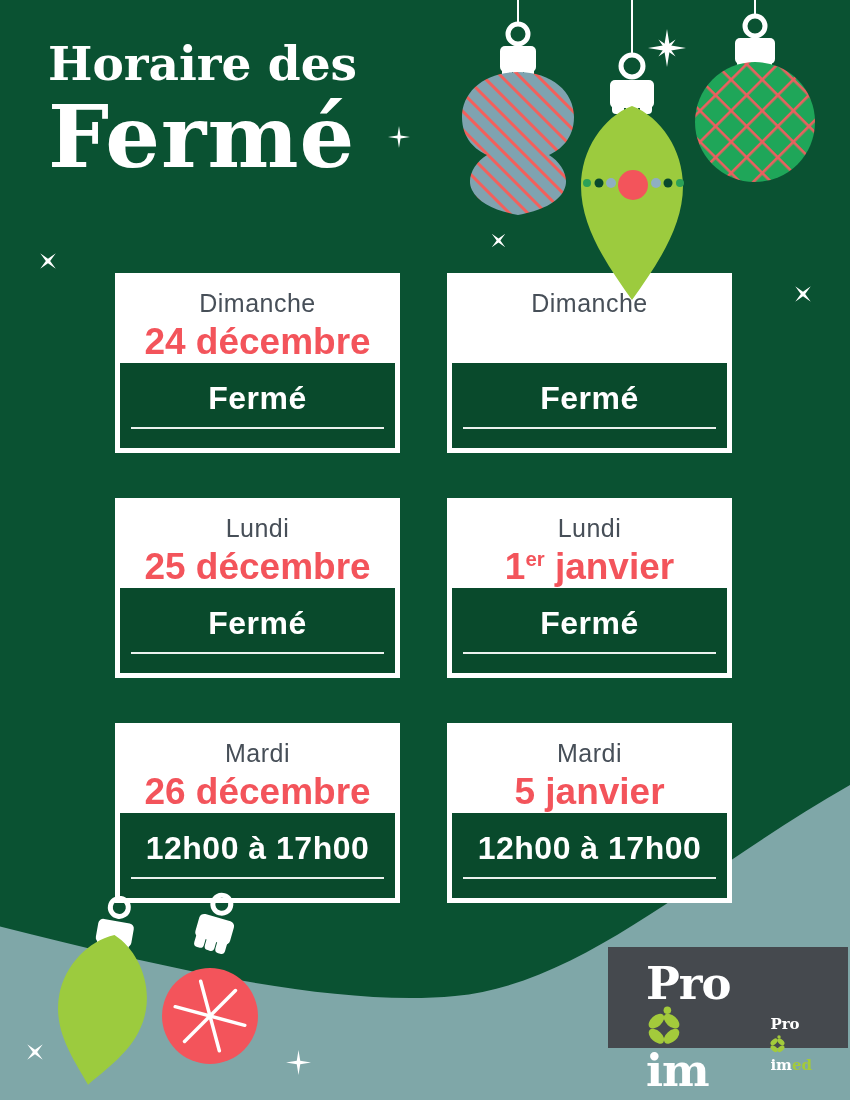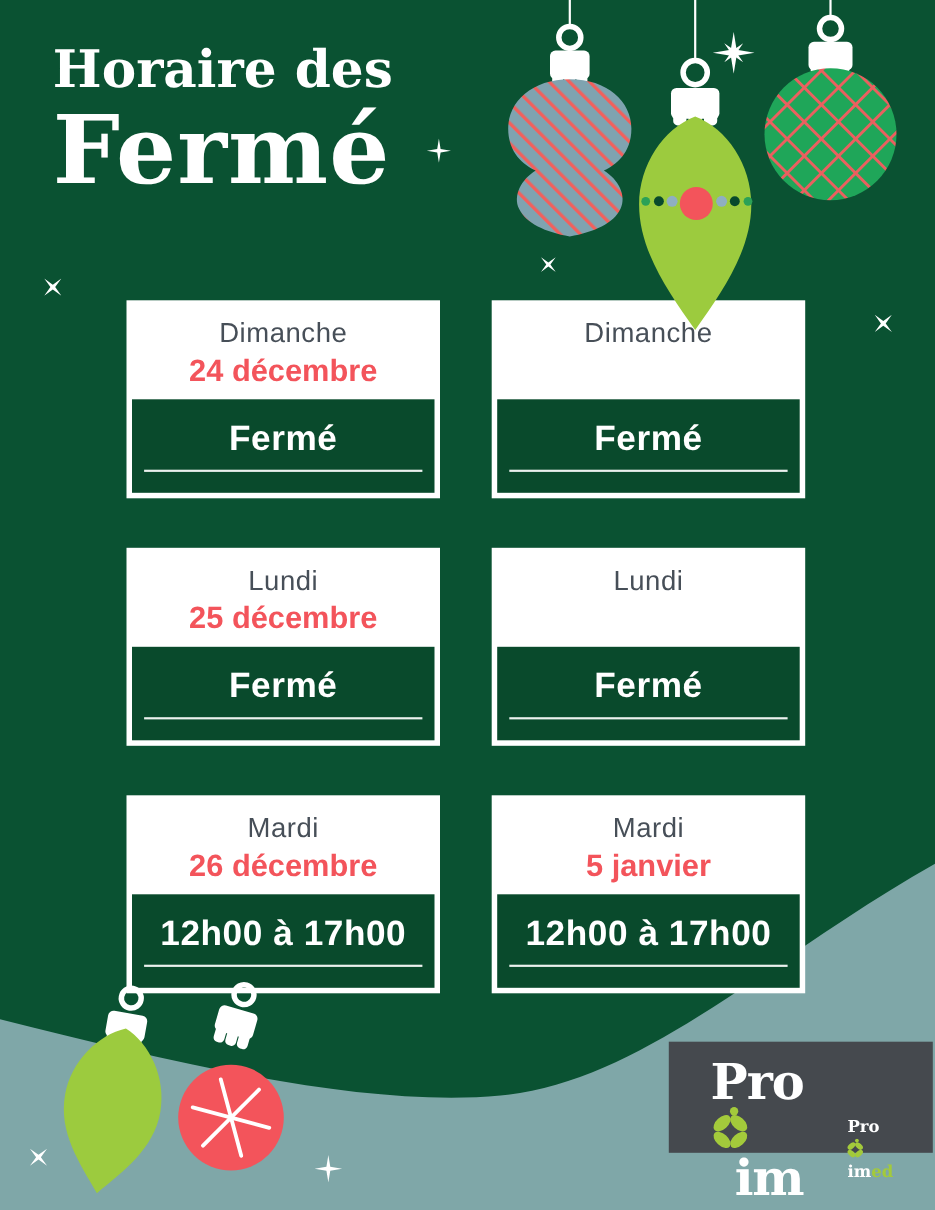--- a/index.html
+++ b/index.html
@@ -16,41 +16,41 @@
            font-family:"DejaVu Serif","Liberation Serif",serif; font-weight:bold; }
   #title .l1 { font-size:47px; line-height:1.2; letter-spacing:0px; }
   #title .l2 { font-size:86px; line-height:1.0; margin-top:2px; letter-spacing:1px; }
 
   
   .card { position:absolute; width:285px; height:180px; background:#ffffff; z-index:2; }
   .r1 { top:273px; } .r2 { top:498px; } .r3 { top:723px; }
   .c1 { left:115px; } .c2 { left:447px; }
   .card-top { position:absolute; left:0; top:0; right:0; height:90px; text-align:center; }
   .day  { margin-top:16px; font-size:25px; color:var(--day-gray,#474F58); letter-spacing:0.5px; }
-  .date { margin-top:3px;  font-size:28px; font-weight:bold; color:var(--coral,#F3545B); }
+  .date { margin-top:3px;  font-size:37px; font-weight:bold; color:var(--coral,#F3545B); }
   .date sup { font-size:55%; vertical-align:super; }
   .card-bot { position:absolute; left:5px; right:5px; top:90px; bottom:5px;
               background:var(--card-green,#094A2C); text-align:center; }
   .hours { margin-top:17px; font-size:32px; font-weight:bold; color:#fff; letter-spacing:0.5px; }
   .rule  { width:253px; height:2px; margin:10px auto 0; background:rgba(255,255,255,0.92); }
 
   
   #wave { position:absolute; left:0; top:0; z-index:1; }
   #top-ornaments { position:absolute; left:440px; top:0; z-index:3; }
   #bottom-ornaments { position:absolute; left:0; top:860px; z-index:3; }
   .sparkle { position:absolute; z-index:3; }
   .sparkle polygon { fill:#fff; }
   .rot45 { transform:rotate(45deg); }
 
   
   #logo-box { position:absolute; left:608px; top:947px; width:240px; height:101px;
               background:var(--logo-gray,#45494E); z-index:3;
               font-family:"DejaVu Serif","Liberation Serif",serif; }
   #brand-line { position:absolute; left:38px; top:14px; color:#fff; font-weight:bold;
-                font-size:45px; line-height:45px; letter-spacing:-1px; white-space:nowrap;text-align:right; }
+                font-size:45px; line-height:45px; letter-spacing:-1px; white-space:nowrap; }
   #brand-line svg.bigx { width:38px; height:42px; vertical-align:-6px; margin:0 -1px; }
   #sub-line { position:absolute; right:36px; top:66px; color:#fff; font-weight:bold;
               font-size:15px; line-height:22px; white-space:nowrap; }
   #sub-line svg.smallx { width:17px; height:19px; vertical-align:-3px; margin:0 -1px; }
   .green-text { color:var(--logo-lime,#A3CA3B); }
   .petal { fill:var(--logo-lime,#A3CA3B); }
 </style>
 </head>
 <body>
 
@@ -179,20 +179,21 @@
     </div>
     <div class="card-bot">
       <div class="hours">Fermé</div>
       <div class="rule"></div>
     </div>
   </div>
 
   <div class="card r2 c2">
     <div class="card-top">
       <div class="day">Lundi</div>
+      <div class="date"><span>1</span><sup>er</sup><span> janvier</span></div>
     </div>
     <div class="card-bot">
       <div class="hours">Fermé</div>
       <div class="rule"></div>
     </div>
   </div>
 
   <div class="card r3 c1">
     <div class="card-top">
       <div class="day">Mardi</div>

